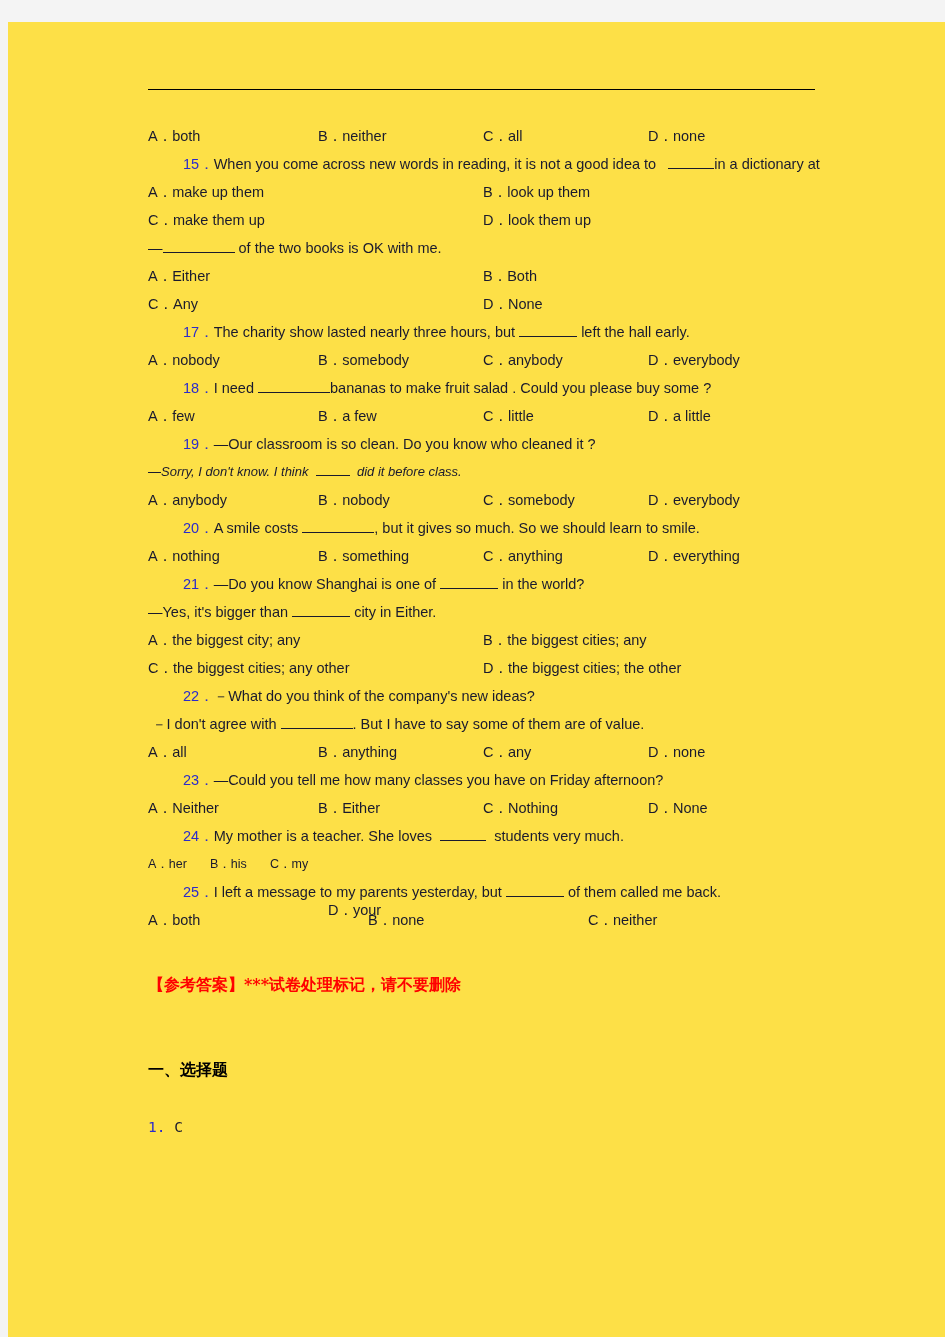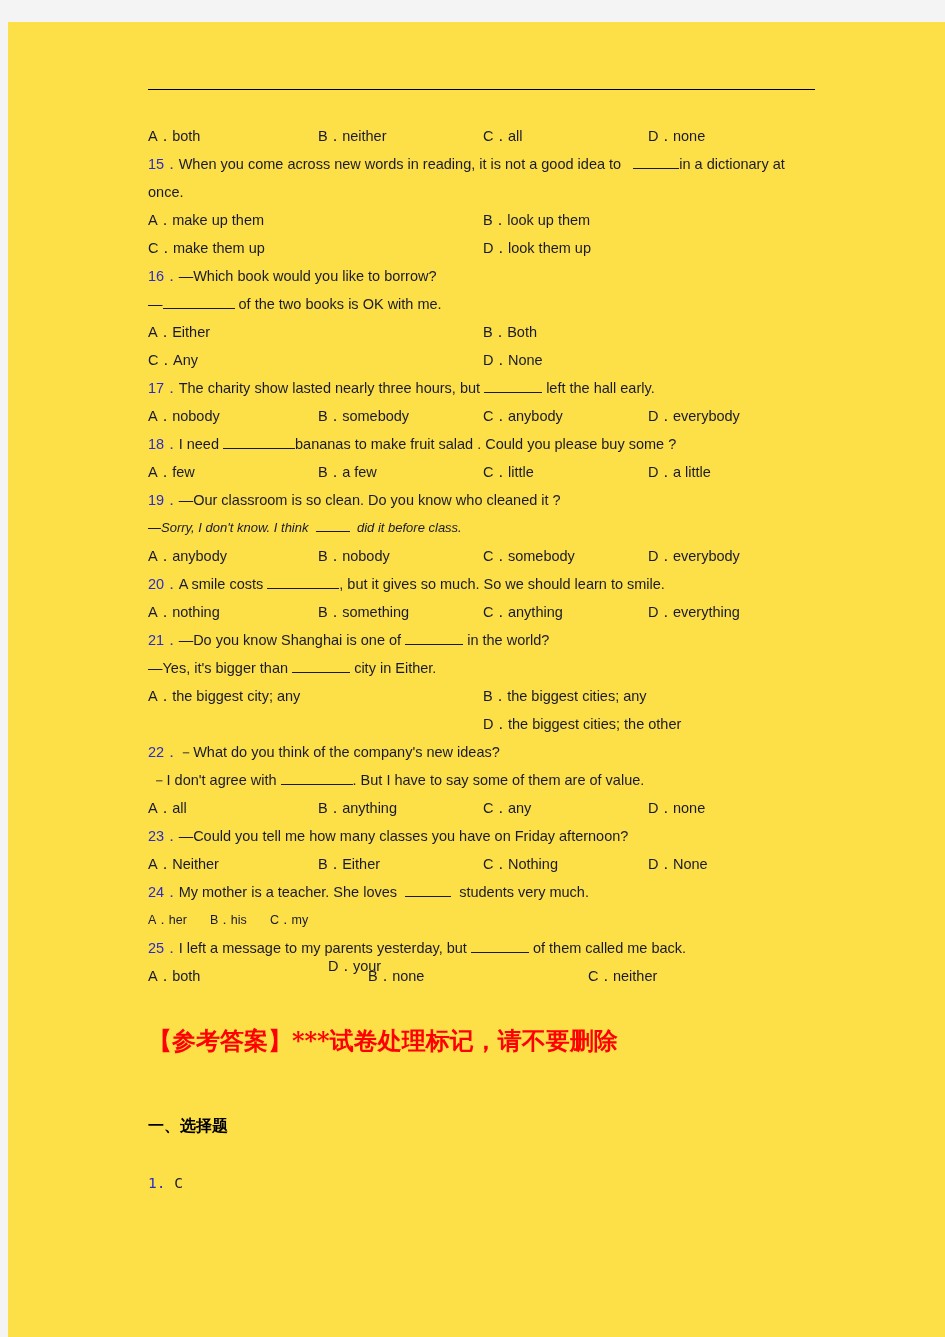--- a/index.html
+++ b/index.html
@@ -37,20 +37,21 @@
     width: 690px;
   }
   .qline {
     font-size: 14.5px;
     line-height: 28px;
     color: #1a1a2e;
   }
   .qnum {
     color: #2b2bcc;
     font-size: 14.5px;
+    margin-left: 35px;
   }
   .qtext {
     color: #1a1a2e;
   }
   .small {
     font-size: 13px;
     font-style: italic;
   }
   .blank {
     display: inline-block;
@@ -90,21 +91,21 @@
   .n1 { left: 0px; }
   .n2 { left: 62px; }
   .n3 { left: 122px; }
   .n4 { left: 180px; margin-top: 46px; }
   .tiny { font-size: 12.5px; }
 
   
   .answer-mark {
     margin-top: 36px;
     color: #ff0000;
-    font-size: 24px;
+    font-size: 16px;
     font-weight: bold;
     font-family: "DejaVu Serif", "Liberation Serif", serif;
     line-height: 30px;
   }
   .section-head {
     margin-top: 56px;
     color: #000000;
     font-size: 16px;
     font-weight: bold;
     font-family: "DejaVu Serif", "Liberation Serif", serif;
@@ -129,31 +130,29 @@
   <div class="content">
 
     <div class="opts">
       <span class="opt c1">A．both</span>
       <span class="opt c2">B．neither</span>
       <span class="opt c3">C．all</span>
       <span class="opt c4">D．none</span>
     </div>
 
     <div class="qline"><span class="qnum">15．</span><span class="qtext">When you come across new words in reading, it is not a good idea to</span>&nbsp;&nbsp;&nbsp;<span class="blank b-sm"></span><span class="qtext">in a dictionary at</span></div>
-    <div class="qline"><span class="qtext">once.</span></div>
     <div class="opts">
       <span class="opt h1">A．make up them</span>
       <span class="opt h2">B．look up them</span>
     </div>
     <div class="opts">
       <span class="opt h1">C．make them up</span>
       <span class="opt h2">D．look them up</span>
     </div>
 
-    <div class="qline"><span class="qnum">16．</span><span class="qtext">—Which book would you like to borrow?</span></div>
     <div class="qline"><span class="qtext">—</span><span class="blank b-lg"></span> <span class="qtext">of the two books is OK with me.</span></div>
     <div class="opts">
       <span class="opt h1">A．Either</span>
       <span class="opt h2">B．Both</span>
     </div>
     <div class="opts">
       <span class="opt h1">C．Any</span>
       <span class="opt h2">D．None</span>
     </div>
 
@@ -190,20 +189,21 @@
       <span class="opt c4">D．everything</span>
     </div>
 
     <div class="qline"><span class="qnum">21．</span><span class="qtext">—Do you know Shanghai is one of</span> <span class="blank b-md"></span> <span class="qtext">in the world?</span></div>
     <div class="qline"><span class="qtext">—Yes, it's bigger than</span> <span class="blank b-md"></span> <span class="qtext">city in Either.</span></div>
     <div class="opts">
       <span class="opt h1">A．the biggest city; any</span>
       <span class="opt h2">B．the biggest cities; any</span>
     </div>
     <div class="opts">
+      <span class="opt h1">C．the biggest cities; any other</span>
       <span class="opt h2">D．the biggest cities; the other</span>
     </div>
 
     <div class="qline"><span class="qnum">22．</span><span class="qtext">－What do you think of the company's new ideas?</span></div>
     <div class="qline">&nbsp;<span class="qtext">－I don't agree with</span> <span class="blank b-lg"></span><span class="qtext">. But I have to say some of them are of value.</span></div>
     <div class="opts">
       <span class="opt c1">A．all</span>
       <span class="opt c2">B．anything</span>
       <span class="opt c3">C．any</span>
       <span class="opt c4">D．none</span>

